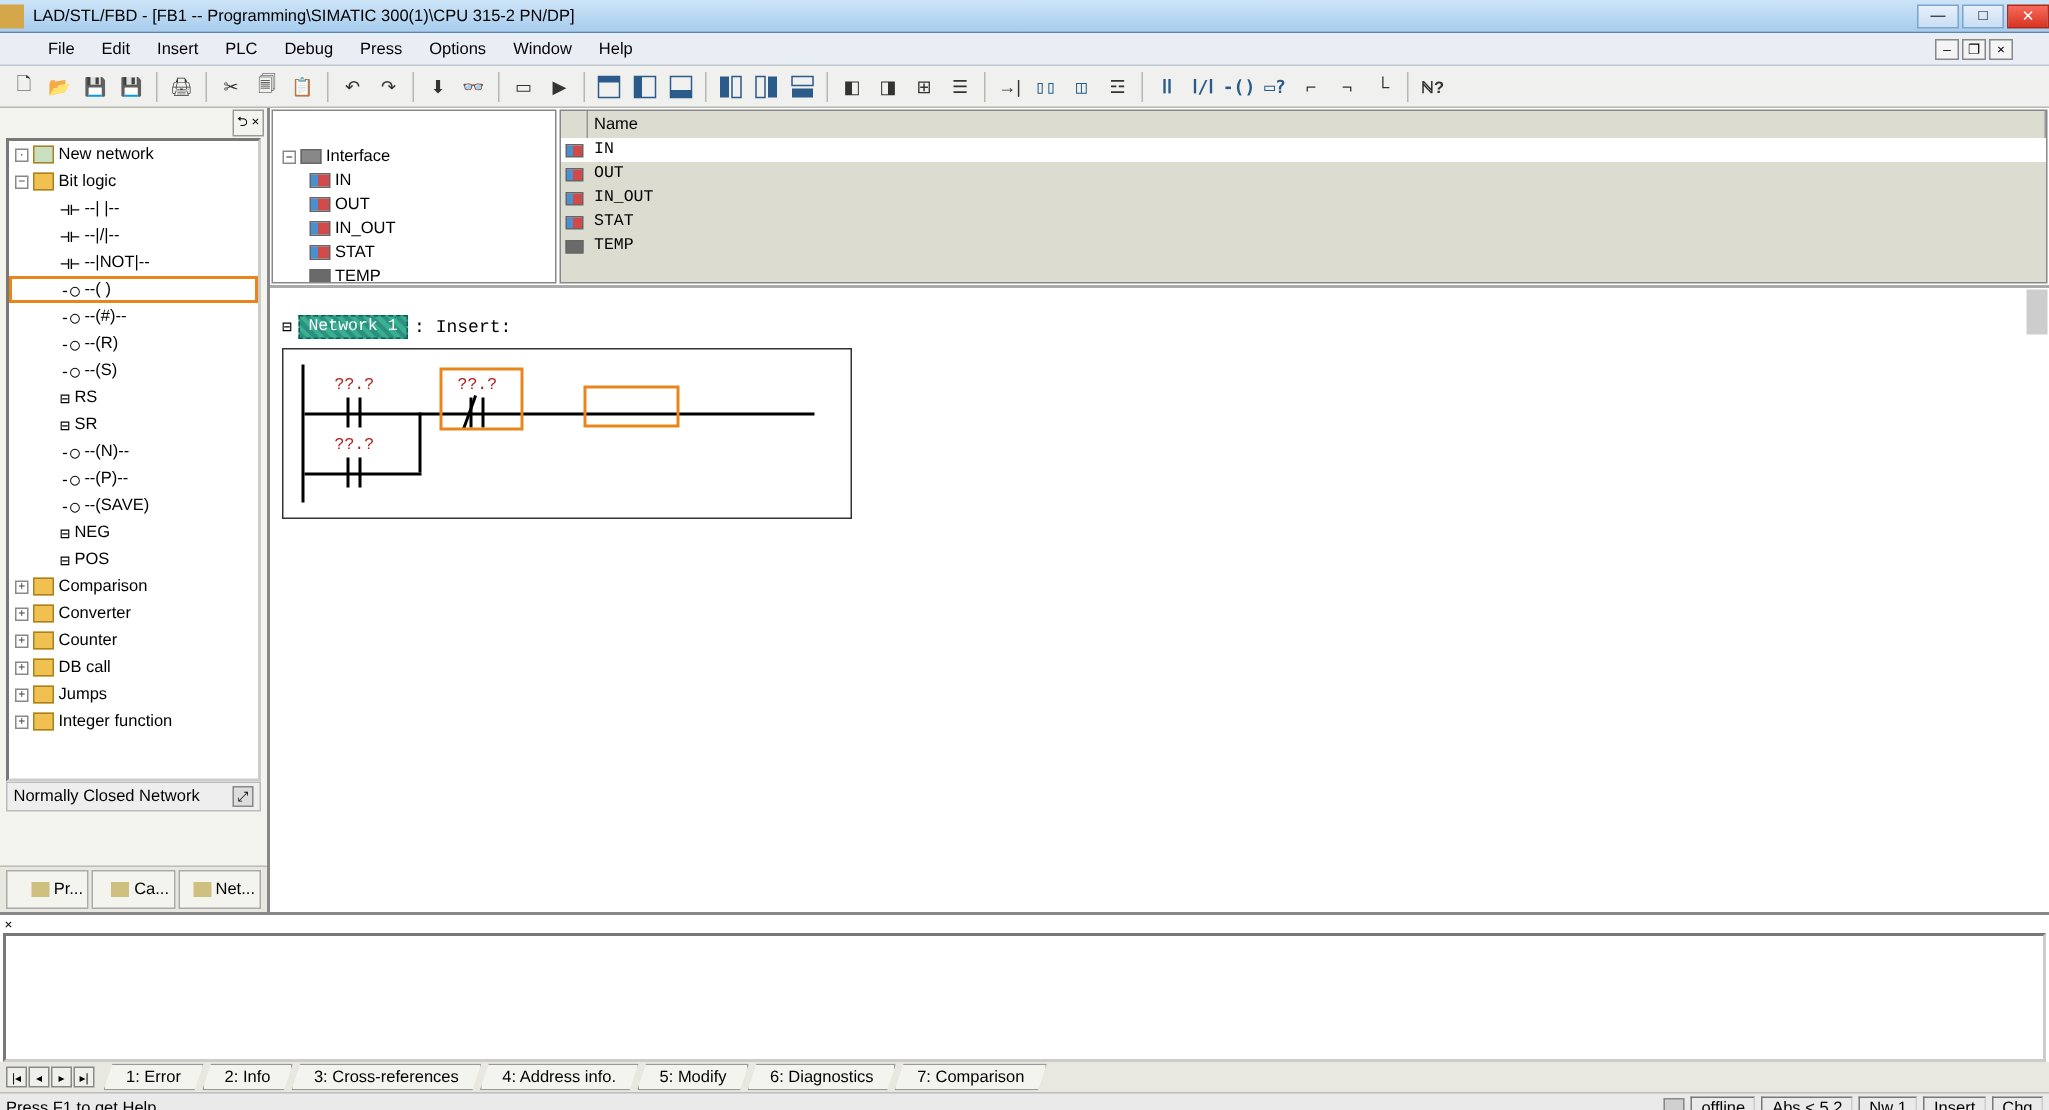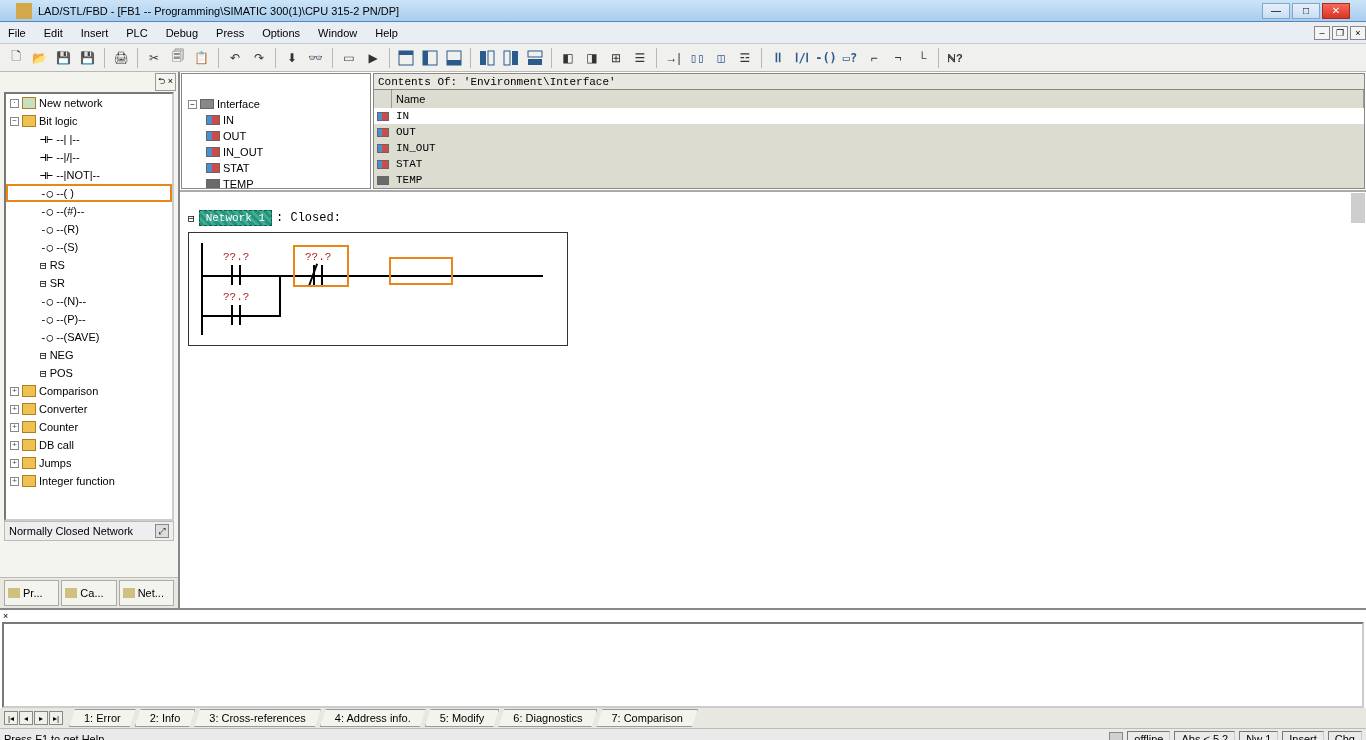--- a/index.html
+++ b/index.html
@@ -1,25 +1,25 @@
 <!DOCTYPE html>
 <html><head>
 <meta charset="utf-8">
 <style>
 * { margin: 0; padding: 0; box-sizing: border-box; font-family: "Segoe UI", Tahoma, sans-serif; font-size: 11px; }
 html, body { width: 1366px; height: 740px; overflow: hidden; background: #fff; }
 
-.titlebar { height: 22px; background: linear-gradient(#cde4f7,#a7cdee); display: flex; align-items: center; padding: 0 16px; border-bottom: 1px solid #5a86b4; }
+.titlebar { height: 22px; background: linear-gradient(#cde4f7,#a7cdee); display: flex; align-items: center; padding: 0 0; border-bottom: 1px solid #5a86b4; }
 .titlebar .app-icon { width: 16px; height: 16px; background: #d4a84a; margin-right: 6px; }
 .titlebar .title-text { flex: 1; color: #000; }
 .titlebar .win-btns { display: flex; gap: 2px; }
 .titlebar .win-btn { width: 28px; height: 16px; background: linear-gradient(#e8f0fb,#c9def2); border: 1px solid #7ea6d0; display:flex; align-items:center; justify-content:center; font-size:10px;}
 .titlebar .win-btn.close { background: linear-gradient(#f76a5a,#d83424); border-color:#b02a1c; color:#fff; }
 
-.menubar { height: 22px; background: #e8eef4; display: flex; align-items: center; padding: 0 0; gap: 2px; border-bottom:1px solid #c0c8d0;}
+.menubar { height: 22px; background: #e8eef4; display: flex; align-items: center; padding: 0 24px; gap: 2px; border-bottom:1px solid #c0c8d0;}
 .menubar .menu-item { padding: 2px 8px; }
 .menubar .mdi-btns{margin-left:auto;display:flex;gap:2px;}
 .menubar .mdi-btns span{width:16px;height:14px;border:1px solid #888;display:flex;align-items:center;justify-content:center;font-size:9px;background:#f4f4f4;}
 
 .toolbar { height: 28px; background: #f0f0ee; display:flex; align-items:center; padding:0 4px; border-bottom:1px solid #b8b8b0; overflow:hidden; }
 .toolbar .tbtn { width:22px; height:22px; display:flex; align-items:center; justify-content:center; font-size:12px; color:#333; margin:0 1px;}
 .toolbar .tsep { width:1px; height:20px; background:#b8b8b0; margin:0 4px;}
 .toolbar .tbtn.ladc{ color:#2a5b8a; font-weight:bold; font-family:monospace;}
 .toolbar .tbtn svg{width:16px;height:16px;}
 
@@ -33,21 +33,21 @@
 .tree-node{display:flex;align-items:center;height:18px;padding-left:4px;gap:3px;white-space:nowrap;}
 .tree-node.lvl2{padding-left:34px;}
 .tree-node .exp{width:9px;height:9px;border:1px solid #888;display:flex;align-items:center;justify-content:center;font-size:8px;line-height:1;color:#444;}
 .tree-node .ico{width:14px;height:12px;background:#f0c050;border:1px solid #aa8020;}
 .tree-node .ico.net{background:#c8e0c0;}
 .tree-node .sym{font-family:monospace;font-size:11px;}
 .tree-node.hlbox{border:2px solid #e8861c;padding-left:32px;}
 .helpbar{height:20px;background:#eee;border:1px solid #bbb;margin:0 4px 2px;display:flex;align-items:center;padding:0 4px;font-size:11px;}
 .helpbar .hicon{margin-left:auto;width:14px;height:14px;background:#ddd;border:1px solid #888;font-size:9px;display:flex;align-items:center;justify-content:center;}
 .left-tabs{display:flex;gap:2px;padding:2px 4px;background:#e8e8e0;border-top:1px solid #bbb;}
-.left-tabs .ltab{flex:1;height:18px;background:#f4f4ee;border:1px solid #aaa;display:flex;align-items:center;gap:3px;padding:12px 3px;font-size:10px;overflow:hidden;}
+.left-tabs .ltab{flex:1;height:18px;background:#f4f4ee;border:1px solid #aaa;display:flex;align-items:center;gap:3px;padding:12px 3px;font-size:10px;overflow:hidden;justify-content:flex-end;}
 .left-tabs .ltab .lico{width:12px;height:10px;background:#d0c080;}
 
 .right-pane{flex:1;display:flex;flex-direction:column;position:relative;}
 .iface-area{height:120px;display:flex;border-bottom:2px inset #aaa;}
 .iface-tree{width:190px;background:#fff;border:1px solid #888;margin:1px;overflow:auto;}
 .iface-tree .itn{display:flex;align-items:center;height:16px;gap:3px;padding-left:6px;font-family:"Courier New",monospace;font-size:11px;}
 .iface-tree .itn.l1{padding-left:24px;}
 .iface-tree .itn .iexp{width:9px;height:9px;border:1px solid #888;font-size:8px;display:flex;align-items:center;justify-content:center;}
 .iface-tree .itn .iico{width:14px;height:10px;background:linear-gradient(90deg,#4a90d0 40%,#d04a4a 40%);border:1px solid #666;}
 .iface-tree .itn .iico.main{background:#888;}
@@ -353,21 +353,20 @@
         <div class="itn l1">
             <span class="iico"></span>
             <span>STAT</span>
           </div>
         <div class="itn l1">
             <span class="iico tmp"></span>
             <span>TEMP</span>
           </div>
       </div>
       <div class="iface-table">
-        <div class="ithdr">Contents Of: 'Environment\Interface'</div>
         <div class="itcols">
             <div class="col1"></div>
             <div class="col2">Name</div>
           </div>
         <div class="itrows">
           <div class="itrow">
               <div class="rc1">
                 <span class="rico"></span>
               </div>
               <div class="rc2">IN</div>
@@ -398,21 +397,21 @@
             </div>
         </div>
       </div>
     </div>
 
     <div class="editor-area">
       <div class="scrollhint"></div>
       <div class="network-row">
         <span style="font-family:'Courier New',monospace;">⊟</span>
         <span class="network-chip">Network 1</span>
-        <span class="network-title">: Closed:</span>
+        <span class="network-title">: Insert:</span>
       </div>
       <div class="ladder-box">
         <div class="ladder-rail"></div>
         <div class="ladder-rung" style="left:14px;top:42px;width:340px;"></div>
         <div class="ladder-rung" style="left:14px;top:82px;width:78px;"></div>
         <div style="position:absolute;left:90px;top:42px;width:2px;height:40px;background:#000;"></div>
         <div class="ladder-contact" style="left:38px;top:32px;"></div>
         <div class="ladder-lbl" style="left:34px;top:18px;">??.?</div>
         <div class="ladder-contact nc" style="left:120px;top:32px;">
             <div class="slash"></div>

